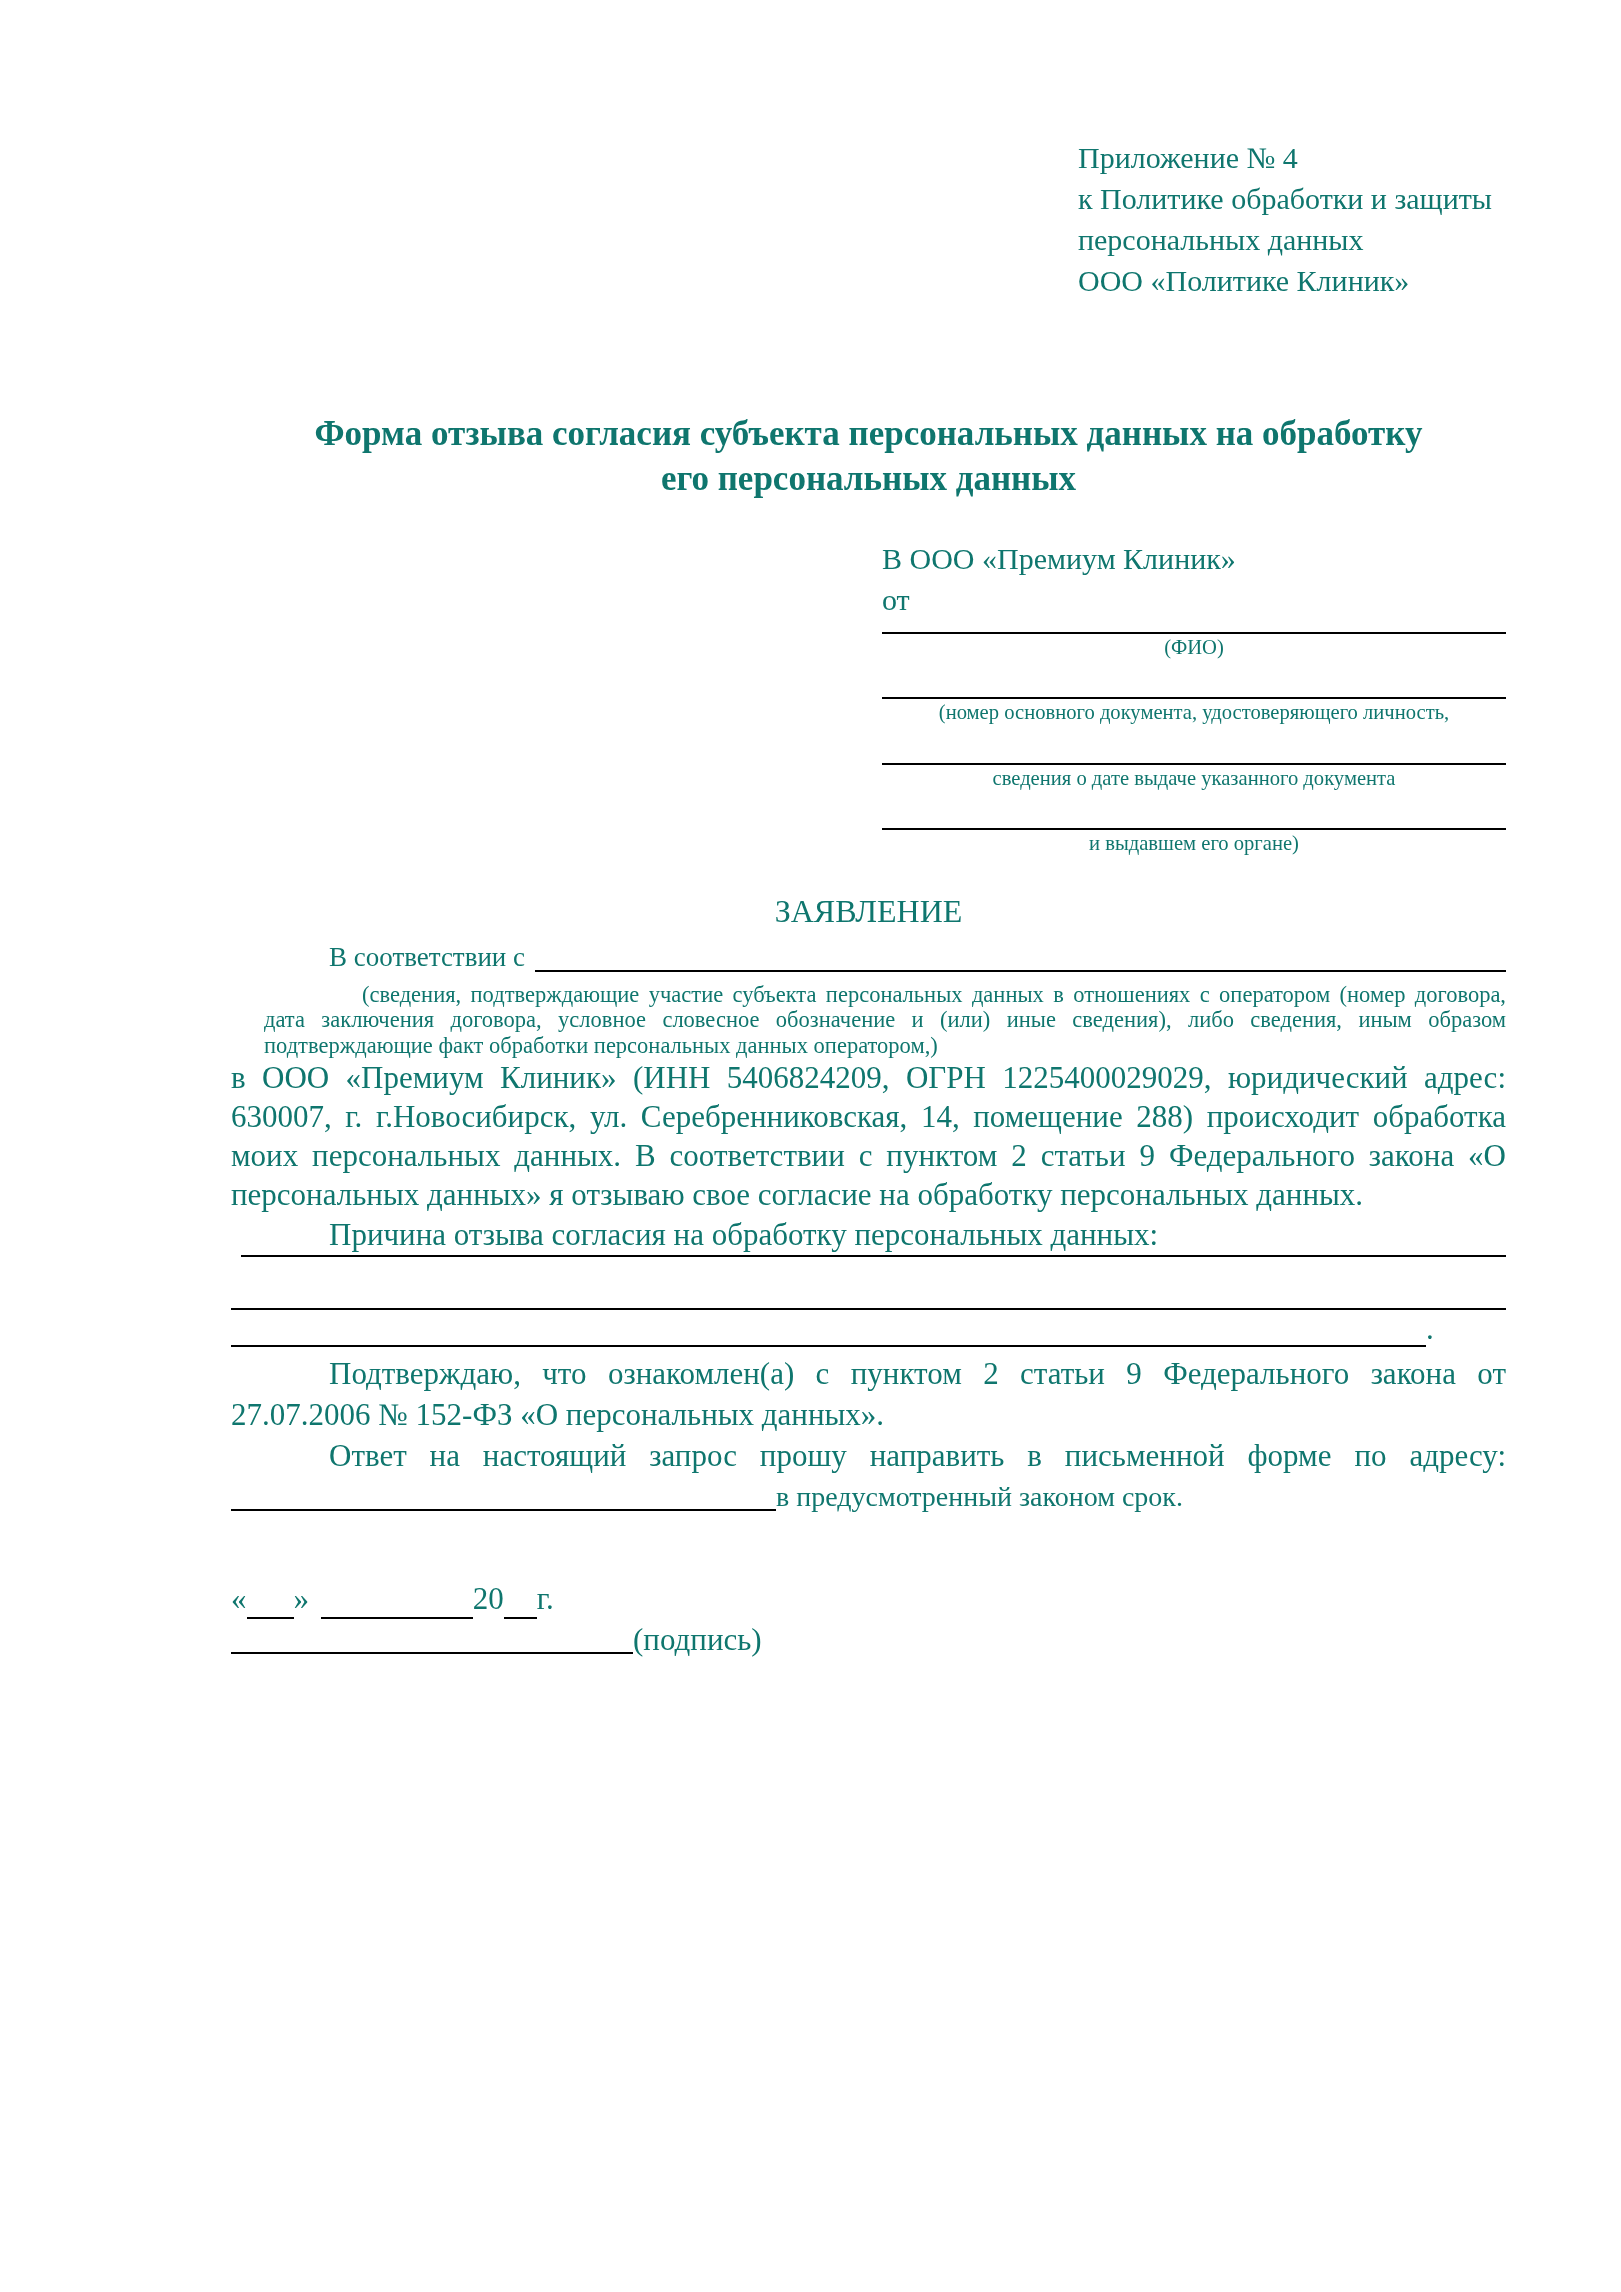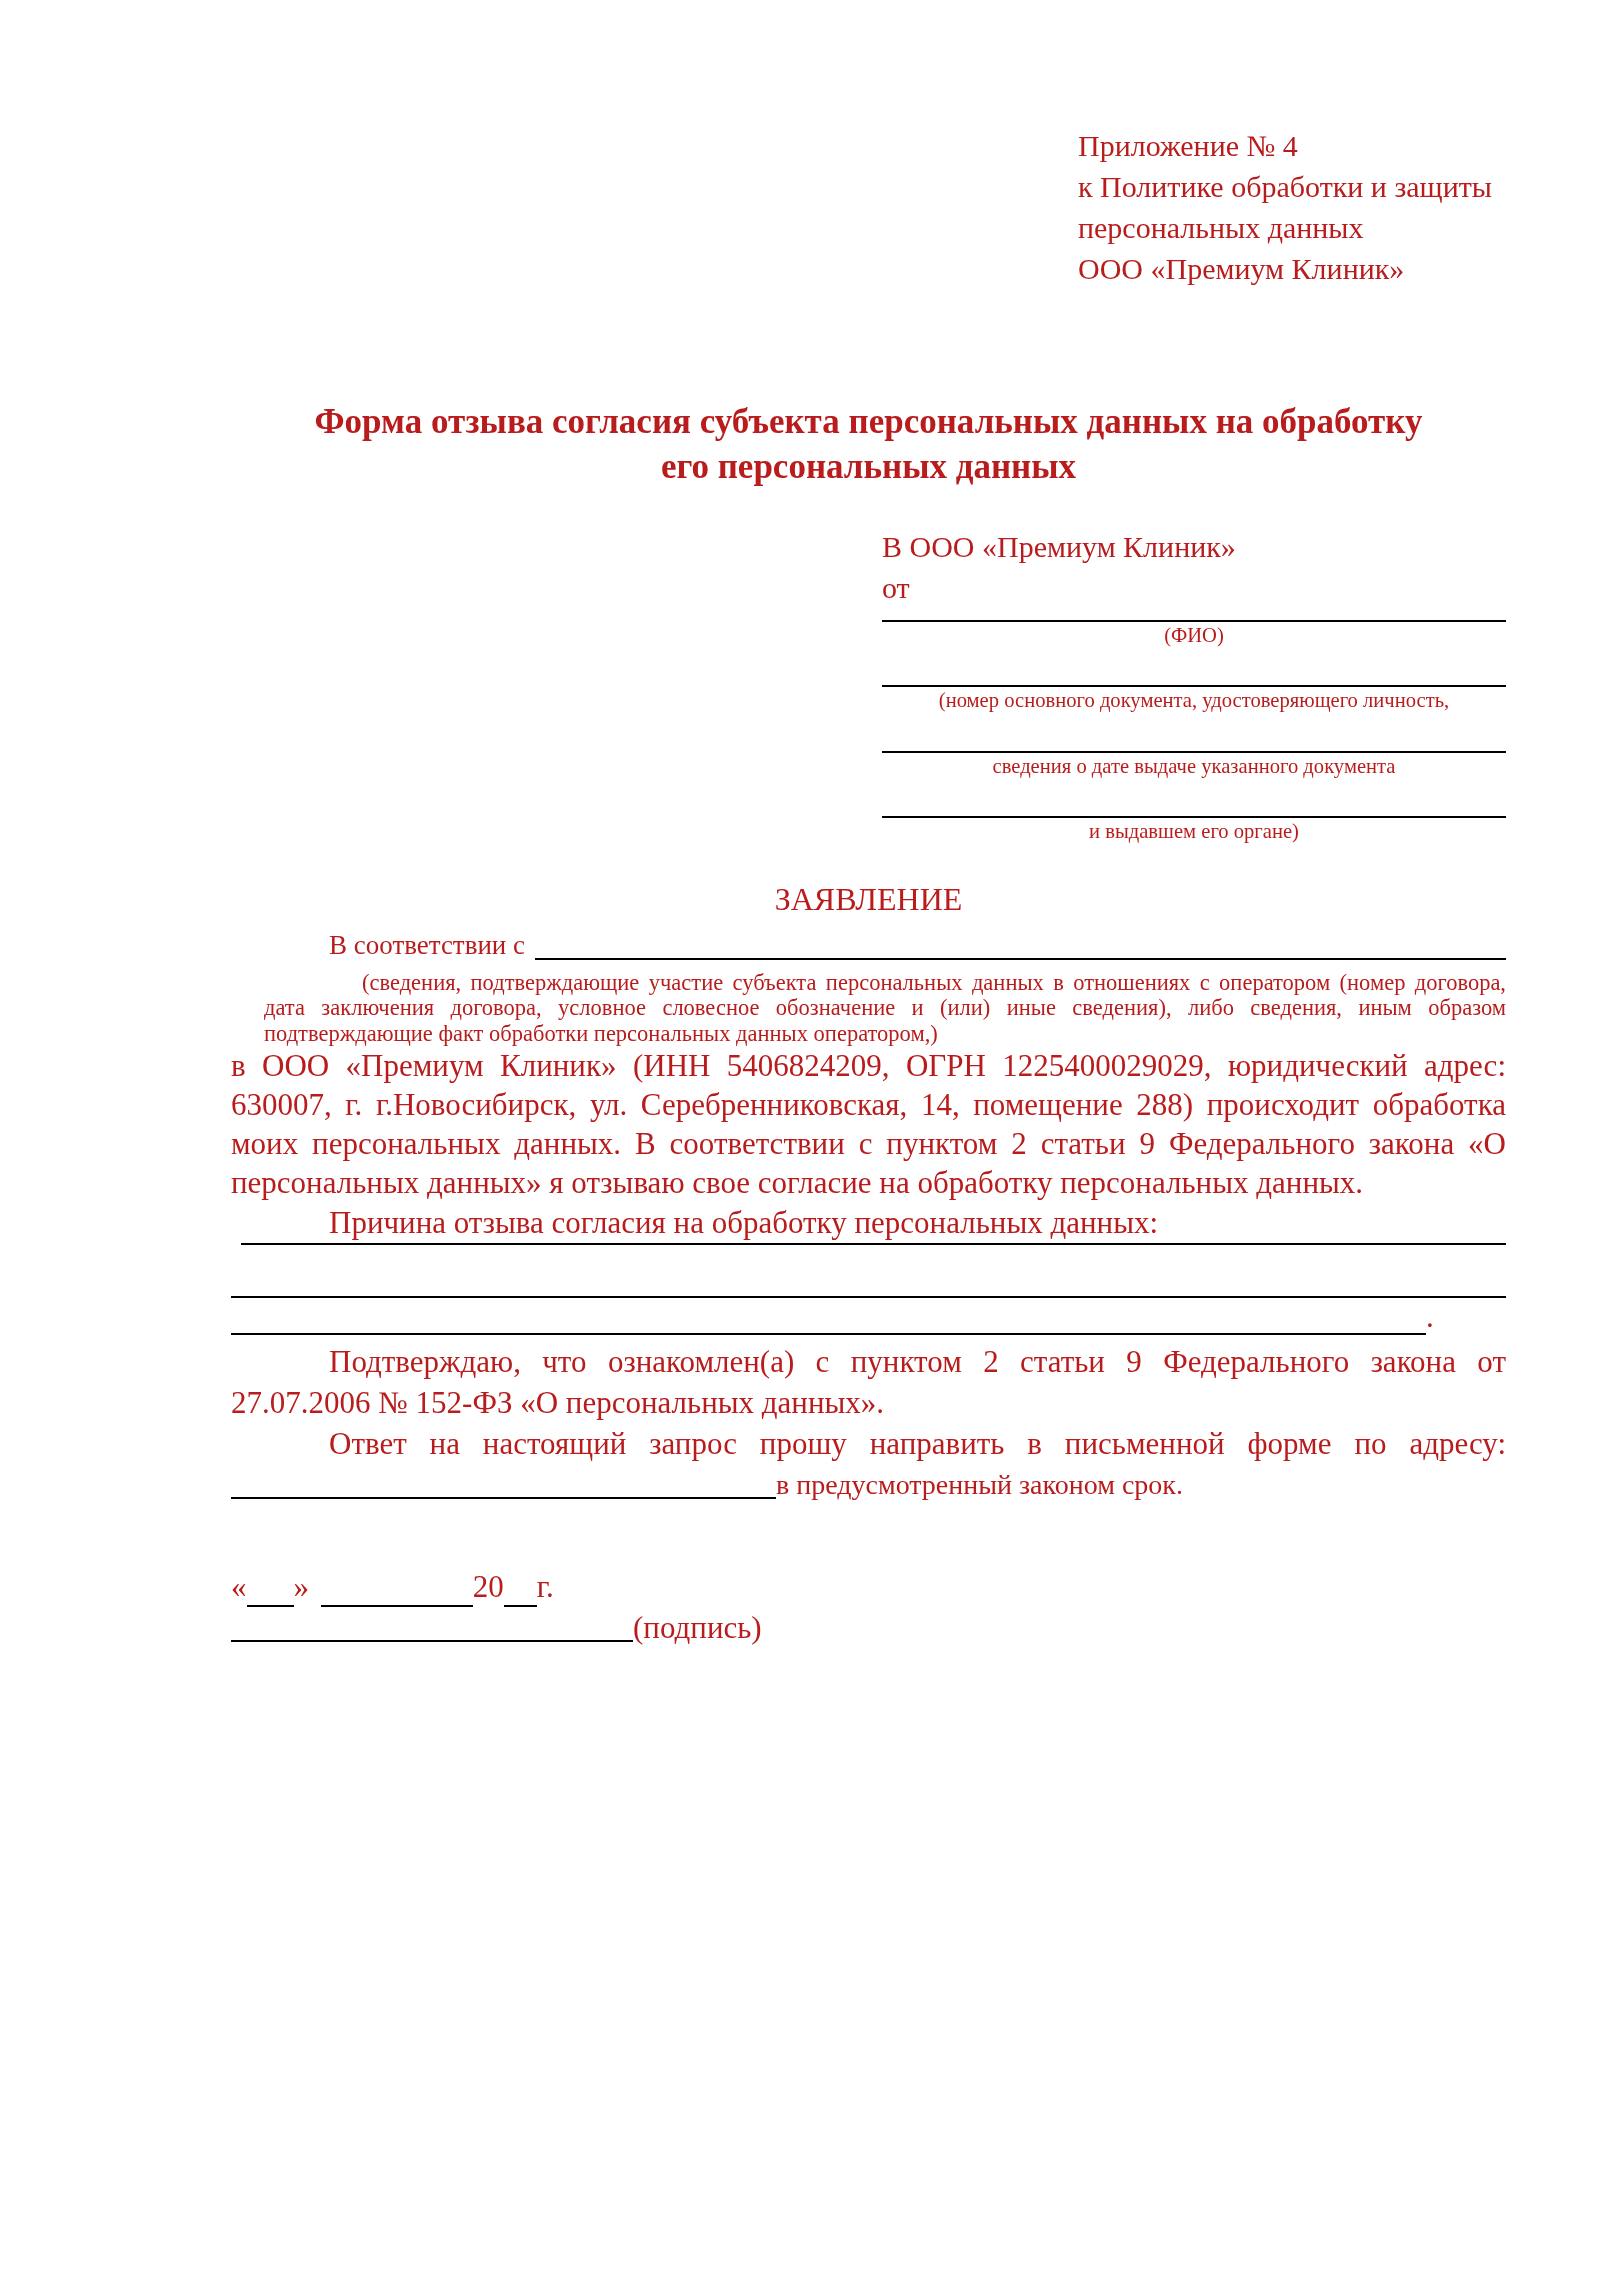--- a/index.html
+++ b/index.html
@@ -1,22 +1,22 @@
 <!DOCTYPE html>
 <html><head>
 <meta charset="utf-8">
 <style>
   html,body { margin:0; padding:0; background:#ffffff; }
   .pg {
     position:relative;
     width:1621px; height:2254px;
-    background:#ffffff; color:#b91c1c;
+    background:#ffffff; color:#0f766e;
     font-family:"Liberation Serif","DejaVu Serif",serif;
     box-sizing:border-box;
-    padding:0 115px 0 231px;
+    padding:12px 115px 0 231px;
     overflow:hidden;
   }
   
   .appendix { padding-top:125px; margin-left:847px; font-size:30px; line-height:41px; }
   
   .title { margin-top:110px; text-align:center; font-weight:700; font-size:35px; line-height:45px; }
   
   .addr { margin-top:37px; margin-left:651px; width:624px; font-size:30px; line-height:41px; }
   .addr .blank { border-bottom:2.9px solid #000; }
   .addr .b1 { height:11.8px; }
@@ -50,21 +50,21 @@
 </style>
 </head>
 <body>
 
 <div class="pg">
 
   <div class="appendix">
     <div>Приложение № 4</div>
     <div>к Политике обработки и защиты</div>
     <div>персональных данных</div>
-    <div>ООО «Премиум Клиник»</div>
+    <div>ООО «Политике Клиник»</div>
   </div>
 
   <div class="title">
     <div>Форма отзыва согласия субъекта персональных данных на обработку</div>
     <div>его персональных данных</div>
   </div>
 
   <div class="addr">
     <div>В ООО «Премиум Клиник»</div>
     <div>от</div>

